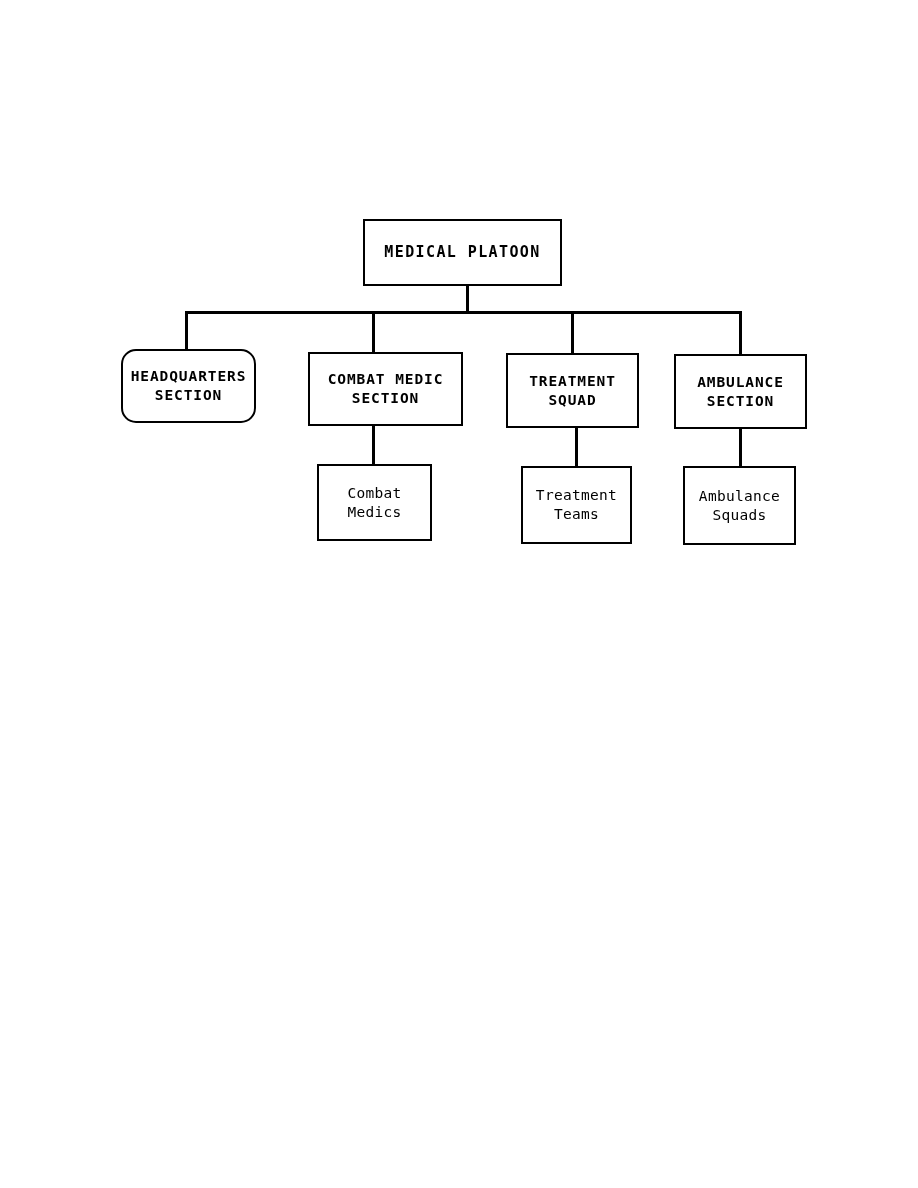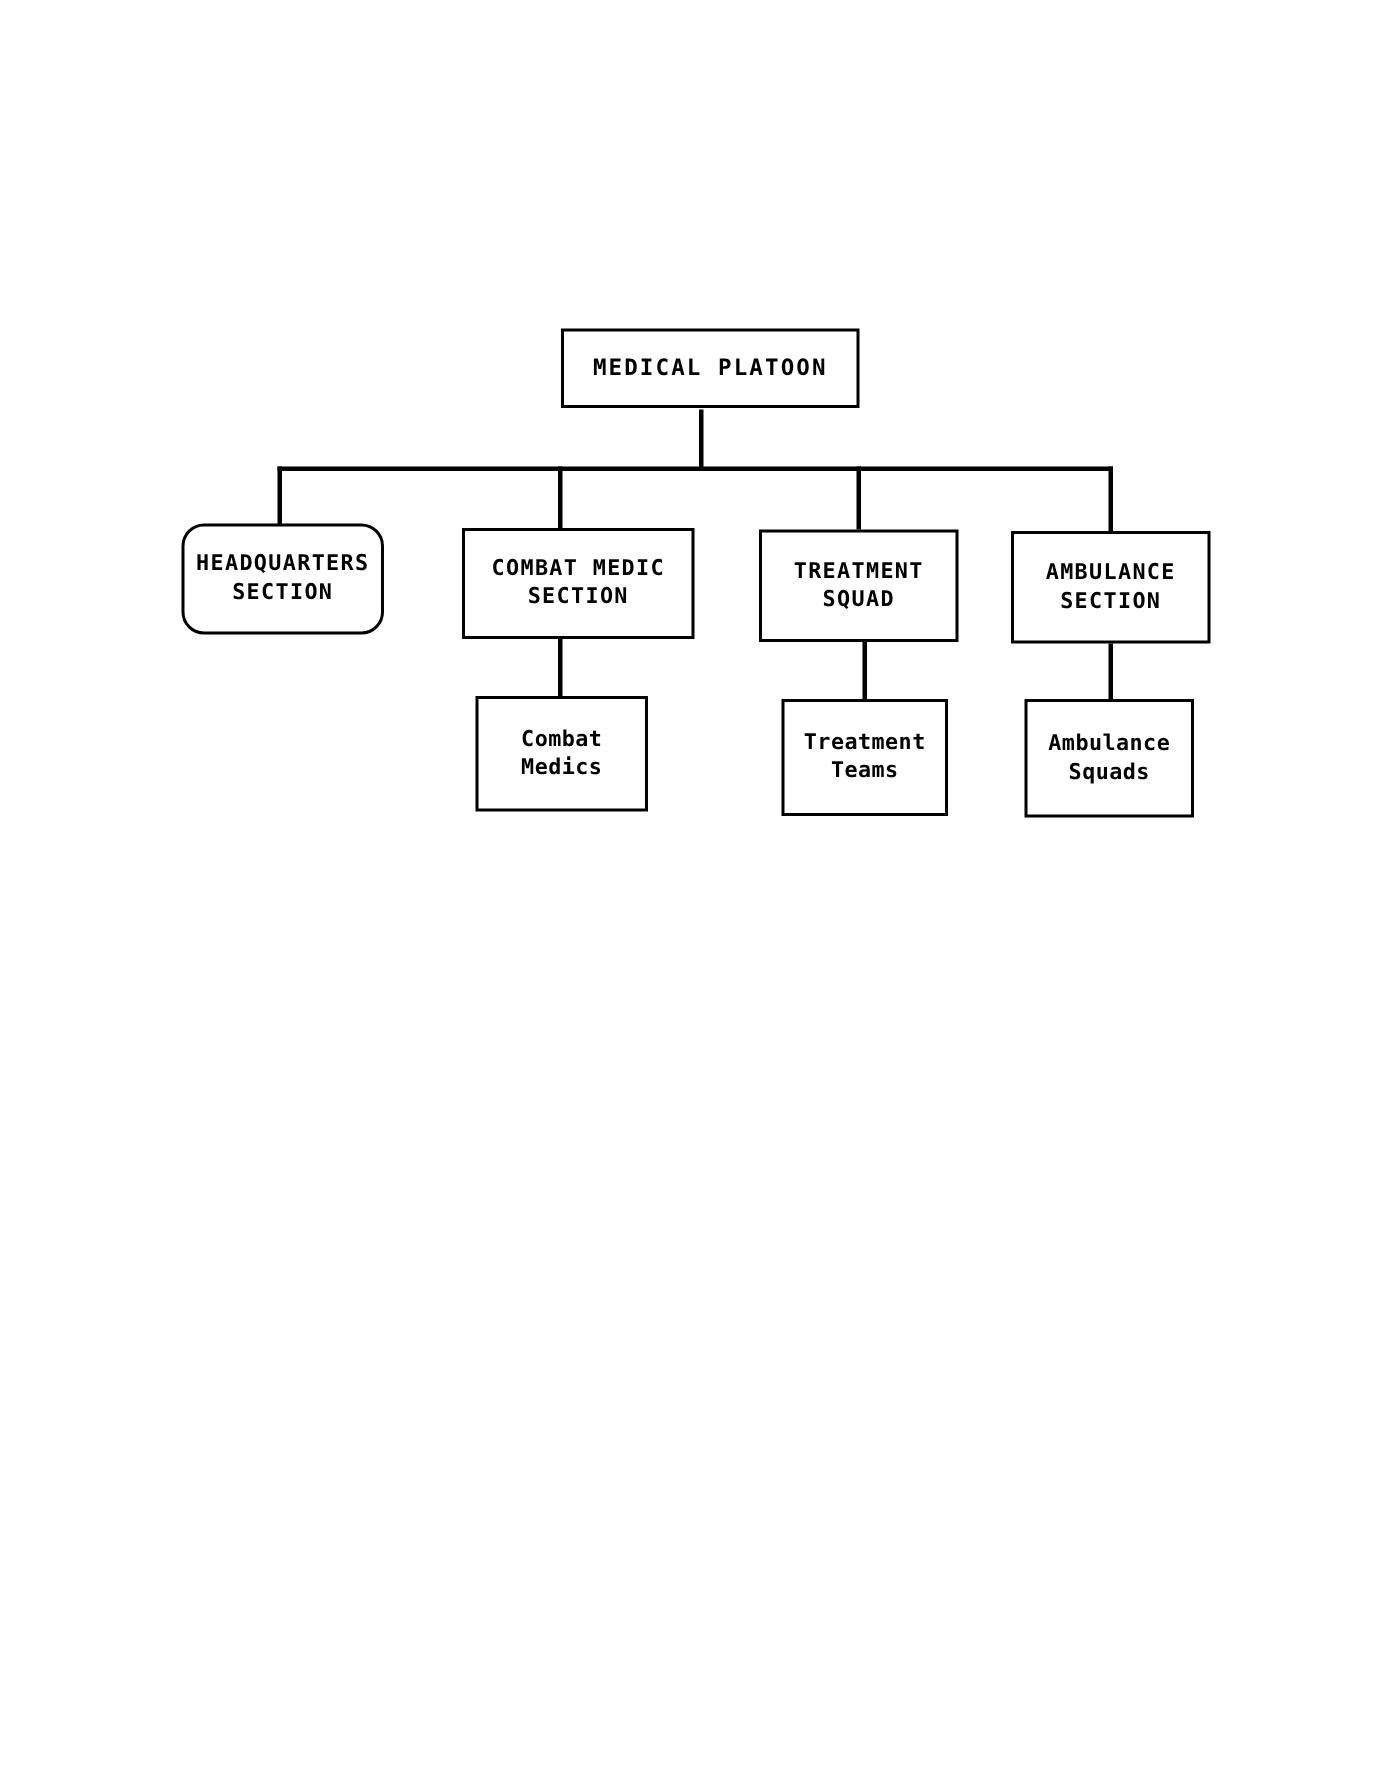--- a/index.html
+++ b/index.html
@@ -46,21 +46,21 @@
 
   
   .tier-upper .node-label {
     font-size: 14.5px;
     font-weight: 700;
     letter-spacing: 0.9px;
   }
   
   .tier-leaf .node-label {
     font-size: 14.5px;
-    font-weight: 700;
+    font-weight: 400;
     letter-spacing: 0.3px;
   }
 
   
   #node-root .node-label {
     font-size: 15px;
     letter-spacing: 1.4px;
   }
 
   
@@ -87,21 +87,21 @@
   <div class="conn conn-v" style="left:571px; top:311px; width:3px; height:43px;"></div>
 
   <div class="conn conn-v" style="left:739px; top:311px; width:3px; height:45px;"></div>
 
   <div class="conn conn-v" style="left:372px; top:424px; width:3px; height:41px;"></div>
 
   <div class="conn conn-v" style="left:575px; top:426px; width:3px; height:41px;"></div>
 
   <div class="conn conn-v" style="left:739px; top:426px; width:3px; height:41px;"></div>
 
-  <div class="node tier-upper" id="node-root" style="left:374px; top:219px; width:199px; height:53px;">
+  <div class="node tier-upper" id="node-root" style="left:363px; top:219px; width:199px; height:67px;">
     <span class="node-label">MEDICAL PLATOON</span>
   </div>
 
   <div class="node tier-upper" style="left:121px; top:349px; width:135px; height:74px;border-radius:15px;">
     <span class="node-label">HEADQUARTERS
 SECTION</span>
   </div>
 
   <div class="node tier-upper" style="left:308px; top:352px; width:155px; height:74px;">
     <span class="node-label">COMBAT MEDIC

